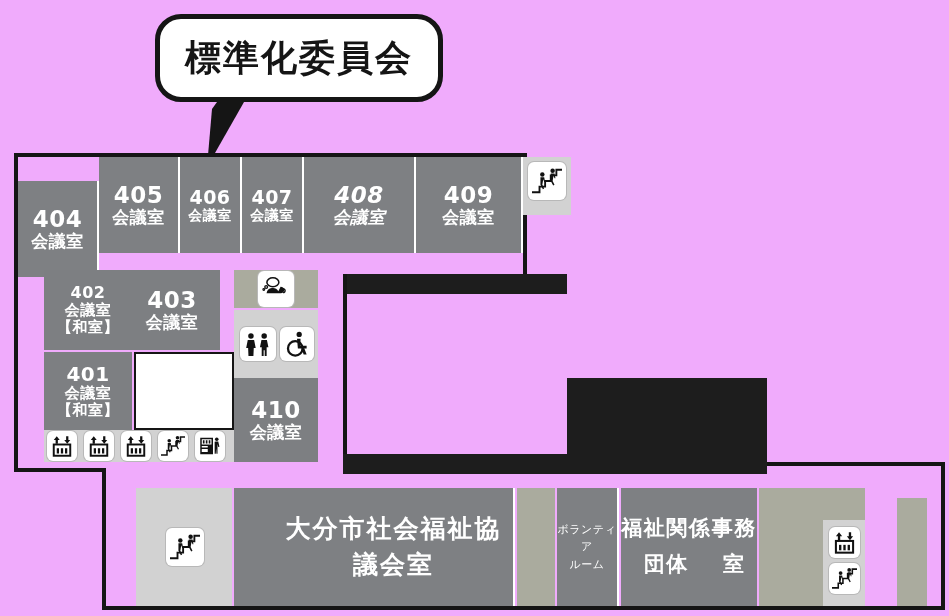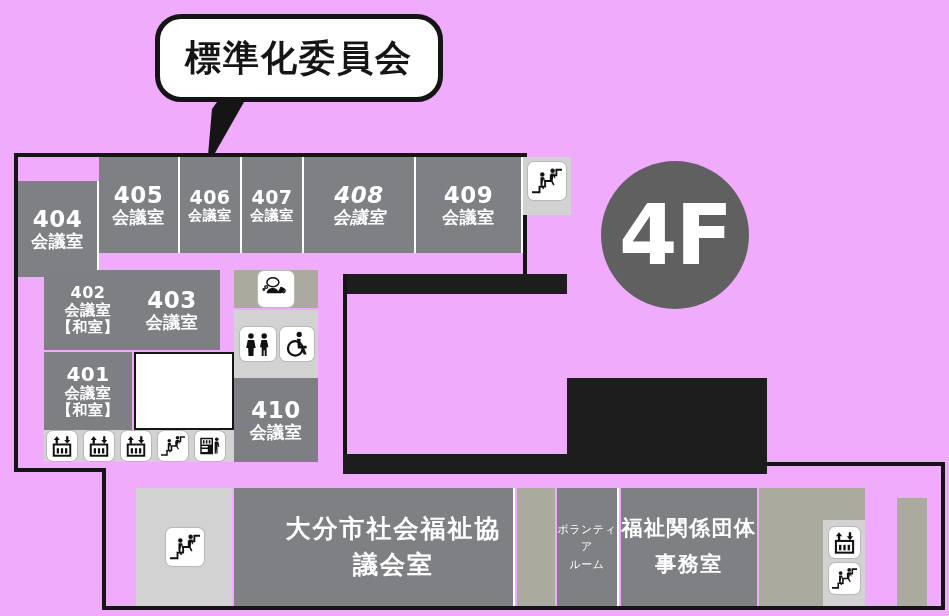--- a/index.html
+++ b/index.html
@@ -108,23 +108,20 @@
 
 <div id="stage">
 
   <svg class="abs" id="callout-tail" style="left:150px;top:95px;width:120px;height:75px;" viewBox="0 0 120 75">
     <polygon points="72,0 98,0 57,72 62,14" fill="#151515"></polygon>
   </svg>
   <div class="abs" id="callout" style="left:155px;top:14px;width:288px;height:88px;">
     <span>標準化委員会</span>
   </div>
 
-  <div class="abs" id="floor-badge" style="left:601px;top:161px;width:148px;height:148px;">
-    <span>4F</span>
-  </div>
 
   <div class="abs stroke" style="left:14px;top:153px;width:513px;height:4px;"></div>
   <div class="abs stroke" style="left:14px;top:153px;width:4px;height:104px;"></div>
 
   <div class="abs stroke" style="left:14px;top:257px;width:4px;height:215px;"></div>
   <div class="abs stroke" style="left:14px;top:468px;width:92px;height:4px;"></div>
   <div class="abs stroke" style="left:102px;top:468px;width:4px;height:142px;"></div>
   <div class="abs stroke" style="left:102px;top:606px;width:843px;height:4px;"></div>
   <div class="abs stroke" style="left:941px;top:462px;width:4px;height:148px;"></div>
   <div class="abs stroke" style="left:737px;top:462px;width:208px;height:4px;"></div>
@@ -296,21 +293,21 @@
     <span class="bigtext">大分市社会福祉協議会室</span>
   </div>
 
   <div class="abs khaki" style="left:517px;top:488px;width:38px;height:118px;"></div>
 
   <div class="abs center-flex" style="left:557px;top:488px;width:62px;height:118px;background:#7e8083;border-right:2px solid #ffffff;flex-direction:column;">
     <span class="tinytext">ボランティア</span>
     <span class="tinytext">ルーム</span>
   </div>
 
-  <div class="abs center-flex" style="left:621px;top:488px;width:136px;height:118px;background:#7e8083;flex-direction:column;">
+  <div class="abs center-flex" style="left:621px;top:488px;width:136px;height:118px;background:#7e8083;flex-direction:row;">
     <span class="midtext">福祉関係団体</span>
     <span class="midtext">事務室</span>
   </div>
 
   <div class="abs khaki" style="left:759px;top:488px;width:64px;height:118px;"></div>
   <div class="abs lightgrey" style="left:823px;top:520px;width:42px;height:86px;"></div>
   <div class="abs khaki" style="left:823px;top:488px;width:42px;height:32px;"></div>
   <div class="abs khaki" style="left:897px;top:498px;width:30px;height:108px;"></div>
 
   <div class="abs icon-tile" style="left:829px;top:527px;width:31px;height:31px;">

